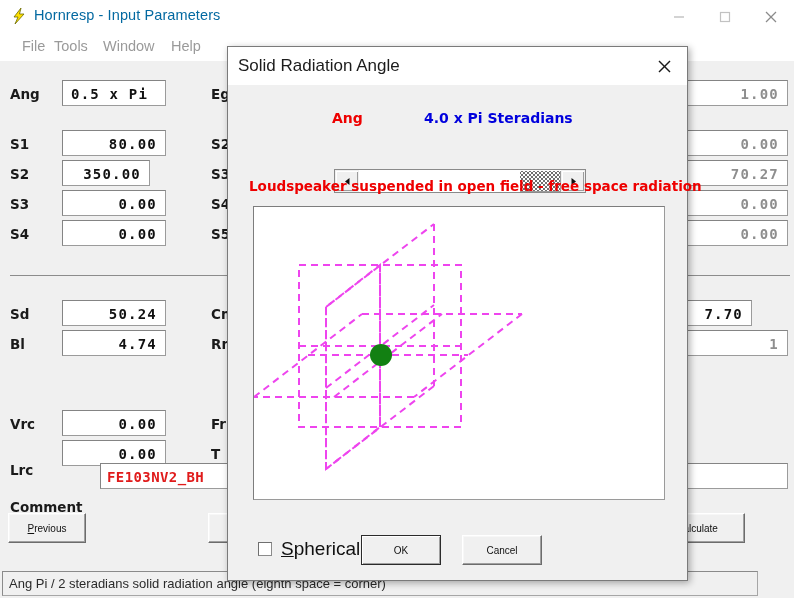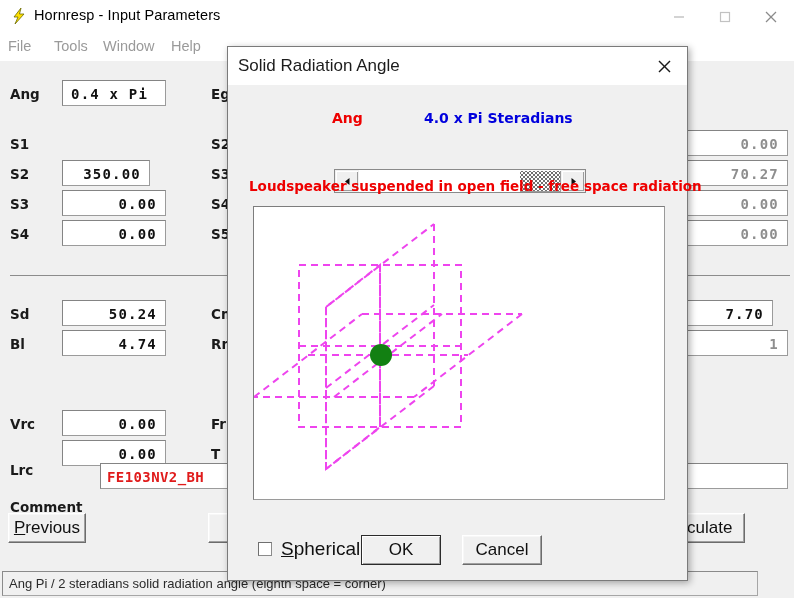--- a/index.html
+++ b/index.html
@@ -34,21 +34,21 @@
   }
   .title-icon {
     position: absolute;
     left: 10px; top: 7px;
     width: 18px; height: 18px;
   }
   .title-text {
     position: absolute;
     left: 34px; top: 7px;
     font-size: 14.5px;
-    color: #000000;
+    color: #0369a1;
     letter-spacing: 0.1px;
     white-space: nowrap;
   }
   .win-btn {
     position: absolute;
     top: 0;
     width: 46px; height: 33px;
     display: flex;
     align-items: center;
     justify-content: center;
@@ -121,21 +121,21 @@
   
   .btn {
     position: absolute;
     box-sizing: border-box;
     background: #f0f0f0;
     border-top: 1px solid #ffffff;
     border-left: 1px solid #ffffff;
     border-right: 1px solid #6c6c6c;
     border-bottom: 1px solid #6c6c6c;
     box-shadow: inset -1px -1px 0 #a0a0a0, inset 1px 1px 0 #f7f7f7;
-    font-size: 17px;
+    font-size: 10px;
     color: #101010;
     display: flex;
     align-items: center;
     justify-content: center;
     font-family: "Liberation Sans", sans-serif;
   }
   .btn.disabled { color: #9c9c9c; text-shadow: 1px 1px 0 #ffffff; }
   .btn.default {
     border: 1px solid #2b2b2b;
     box-shadow: inset 1px 1px 0 #ffffff, inset -1px -1px 0 #a0a0a0;
@@ -335,32 +335,33 @@
       </div>
       <div class="win-btn" style="right:0px;">
         <svg width="16" height="16" viewBox="0 0 16 16">
           <line x1="3" y1="3" x2="13" y2="13" stroke="#8b8b8b" stroke-width="1.3"></line>
           <line x1="13" y1="3" x2="3" y2="13" stroke="#8b8b8b" stroke-width="1.3"></line>
         </svg>
       </div>
     </div>
 
     <div class="menubar">
-      <div class="menu-item" style="left:2px;">File</div>
+      <div class="menu-item" style="left:16px;">File</div>
       <div class="menu-item" style="left:48px;">Tools</div>
       <div class="menu-item" style="left:97px;">Window</div>
       <div class="menu-item" style="left:165px;">Help</div>
     </div>
 
     <div class="client">
 
       <div class="fld-label" style="left:10px; top:25px;">Ang</div>
-      <div class="fld-box left" style="left:62px; top:19px; width:104px;">0.4 x Pi</div>
+      <div class="fld-box left" style="left:62px; top:19px; width:104px;">0.5 x Pi</div>
 
       <div class="fld-label" style="left:10px; top:75px;">S1</div>
+      <div class="fld-box" style="left:62px; top:69px; width:104px;">80.00</div>
 
       <div class="fld-label" style="left:10px; top:105px;">S2</div>
       <div class="fld-box" style="left:62px; top:99px; width:88px;">350.00</div>
 
       <div class="fld-label" style="left:10px; top:135px;">S3</div>
       <div class="fld-box" style="left:62px; top:129px; width:104px;">0.00</div>
 
       <div class="fld-label" style="left:10px; top:165px;">S4</div>
       <div class="fld-box" style="left:62px; top:159px; width:104px;">0.00</div>
 
@@ -381,25 +382,26 @@
       <div class="fld-label" style="left:211px; top:25px;">Eg</div>
       <div class="fld-label" style="left:211px; top:75px;">S2</div>
       <div class="fld-label" style="left:211px; top:105px;">S3</div>
       <div class="fld-label" style="left:211px; top:135px;">S4</div>
       <div class="fld-label" style="left:211px; top:165px;">S5</div>
       <div class="fld-label" style="left:211px; top:245px;">Cm</div>
       <div class="fld-label" style="left:211px; top:275px;">Rm</div>
       <div class="fld-label" style="left:211px; top:355px;">Fr</div>
       <div class="fld-label" style="left:211px; top:385px;">T</div>
 
+      <div class="fld-box disabled" style="left:684px; top:19px;  width:104px;">1.00</div>
       <div class="fld-box disabled" style="left:684px; top:69px;  width:104px;">0.00</div>
       <div class="fld-box disabled" style="left:684px; top:99px;  width:104px;">70.27</div>
       <div class="fld-box disabled" style="left:684px; top:129px; width:104px;">0.00</div>
       <div class="fld-box disabled" style="left:684px; top:159px; width:104px;">0.00</div>
-      <div class="fld-box" style="left:669px; top:239px; width:104px;">7.70</div>
+      <div class="fld-box" style="left:648px; top:239px; width:104px;">7.70</div>
       <div class="fld-box disabled" style="left:684px; top:269px; width:104px;">1</div>
 
       <div class="fld-label" style="left:10px; top:410px;margin-top:28px;">Comment</div>
       <div class="fld-box red" style="left:100px; top:402px; width:688px;" placeholder="">FE103NV2_BH</div>
 
       <div class="btn" style="left:8px; top:452px; width:78px; height:30px;">
         <span><u>P</u>revious</span>
       </div>
       <div class="btn disabled" style="left:208px; top:452px; width:78px; height:30px;">
         <span><u>E</u></span>

